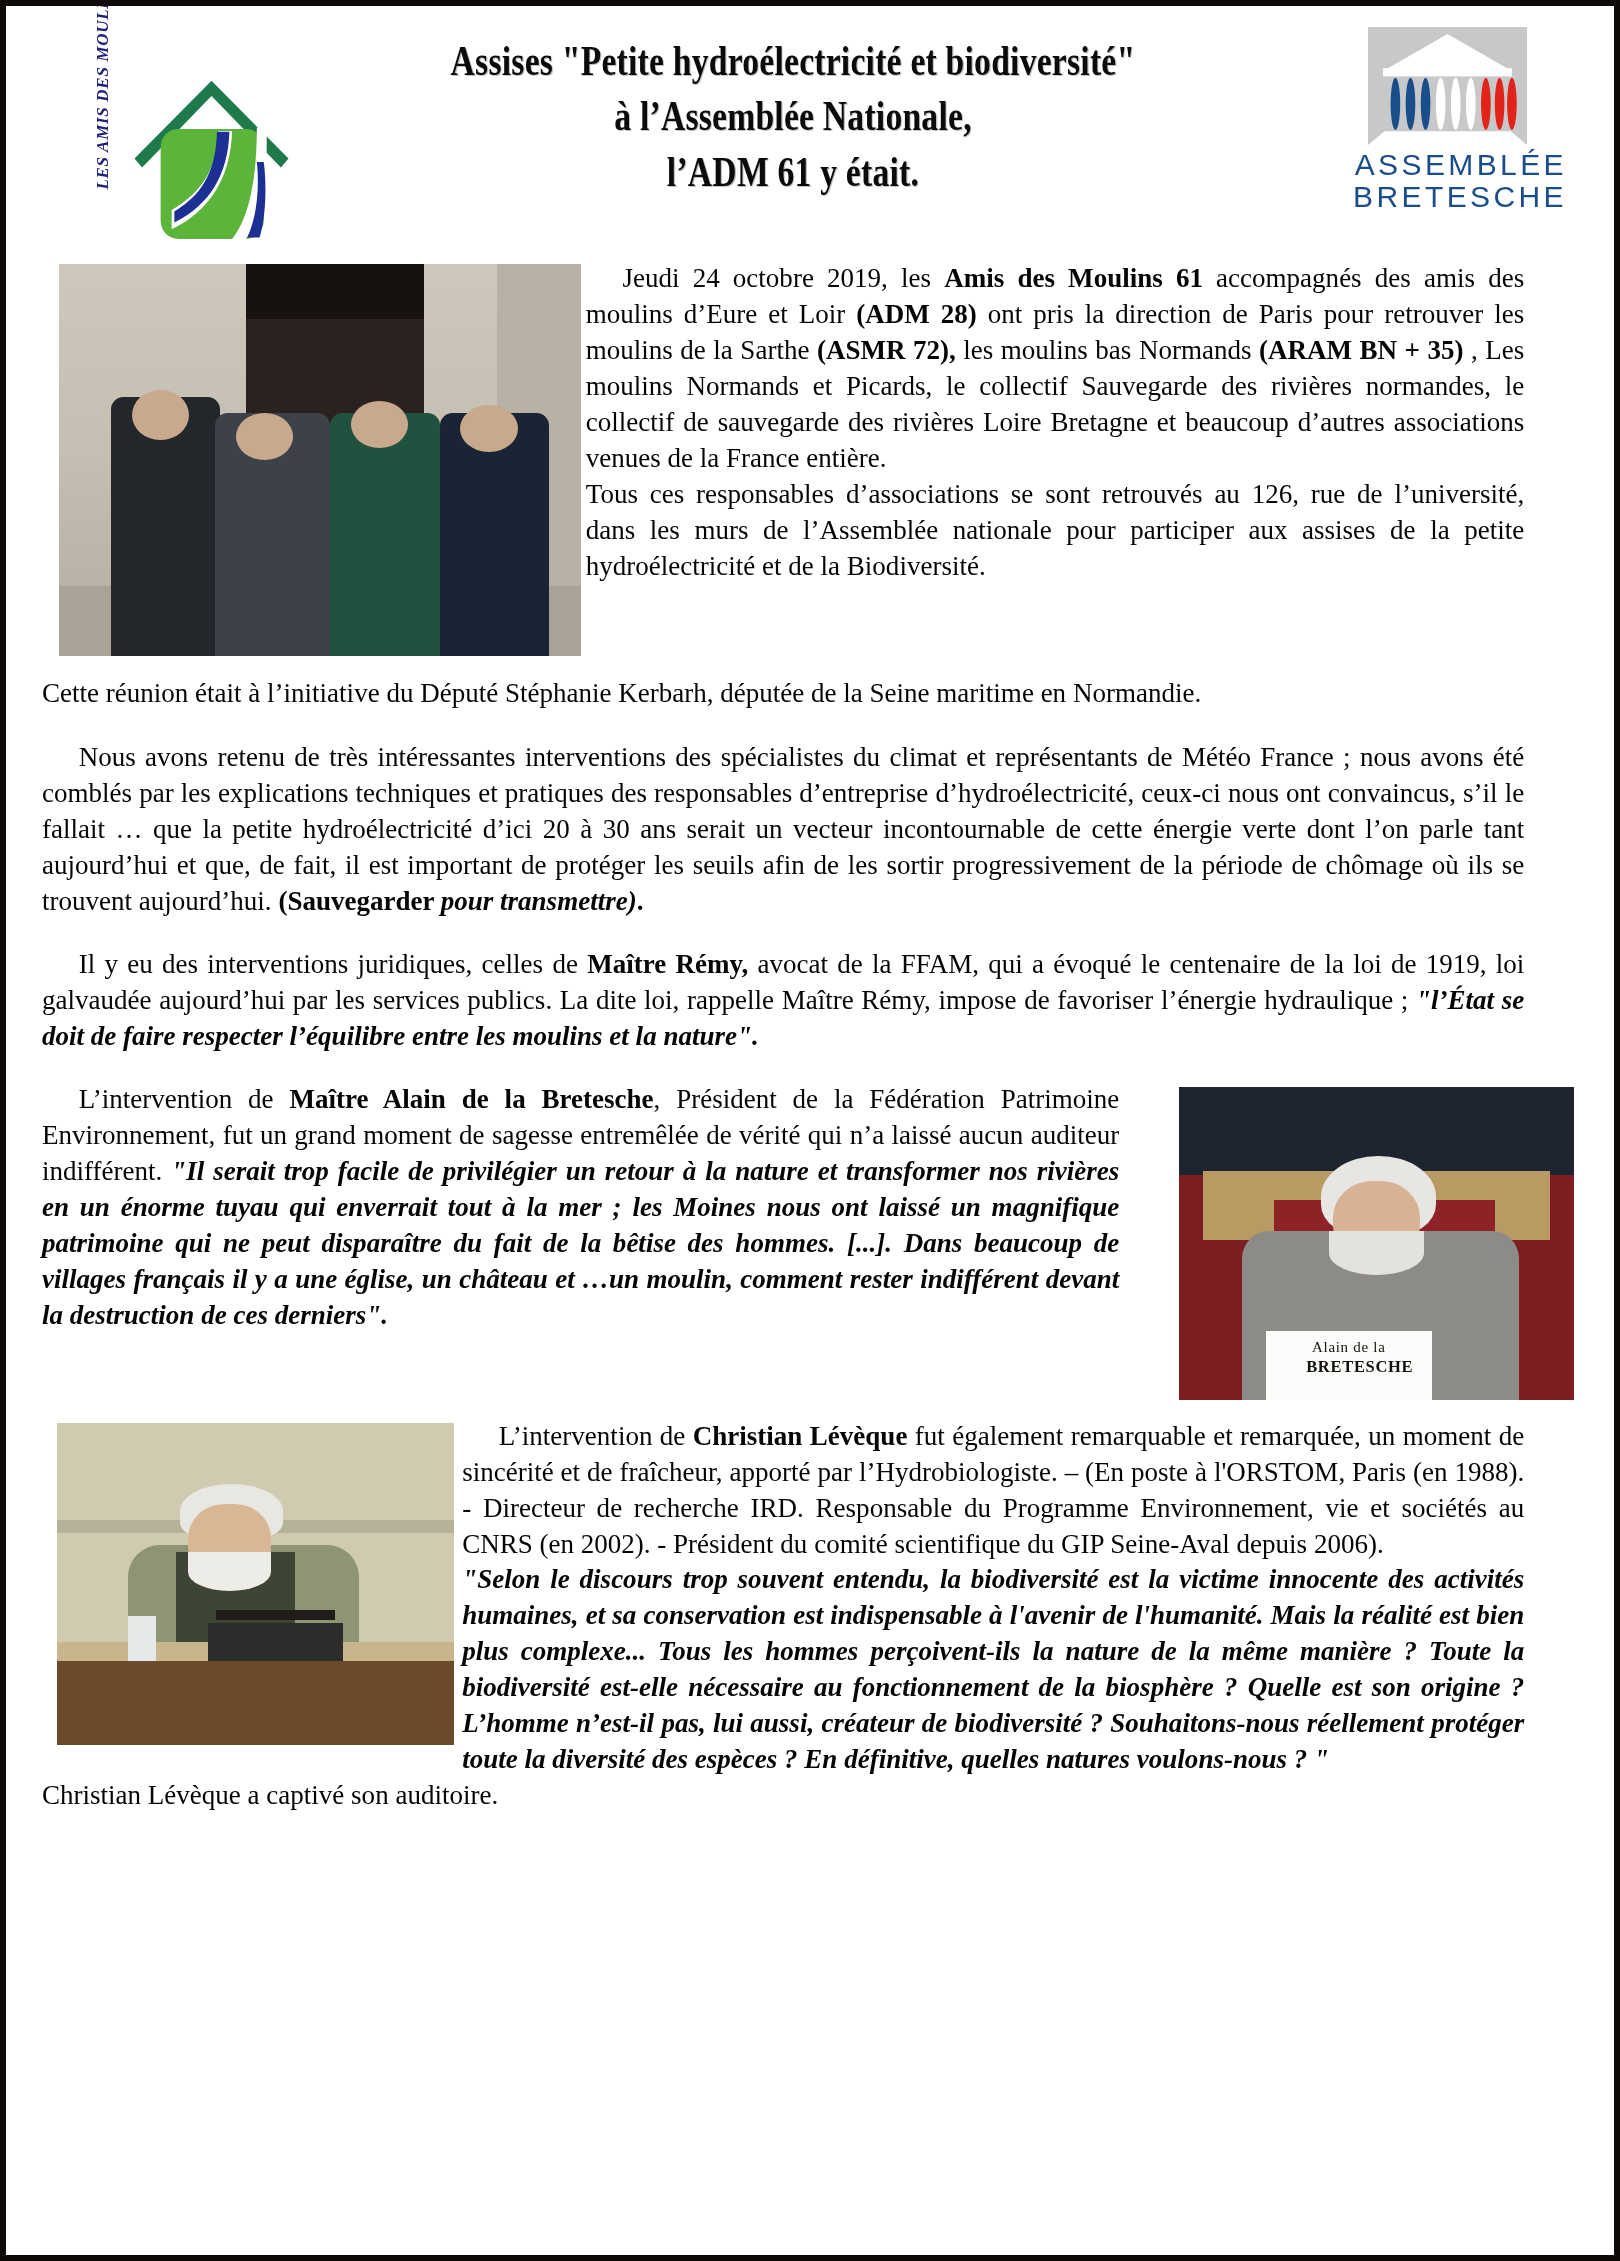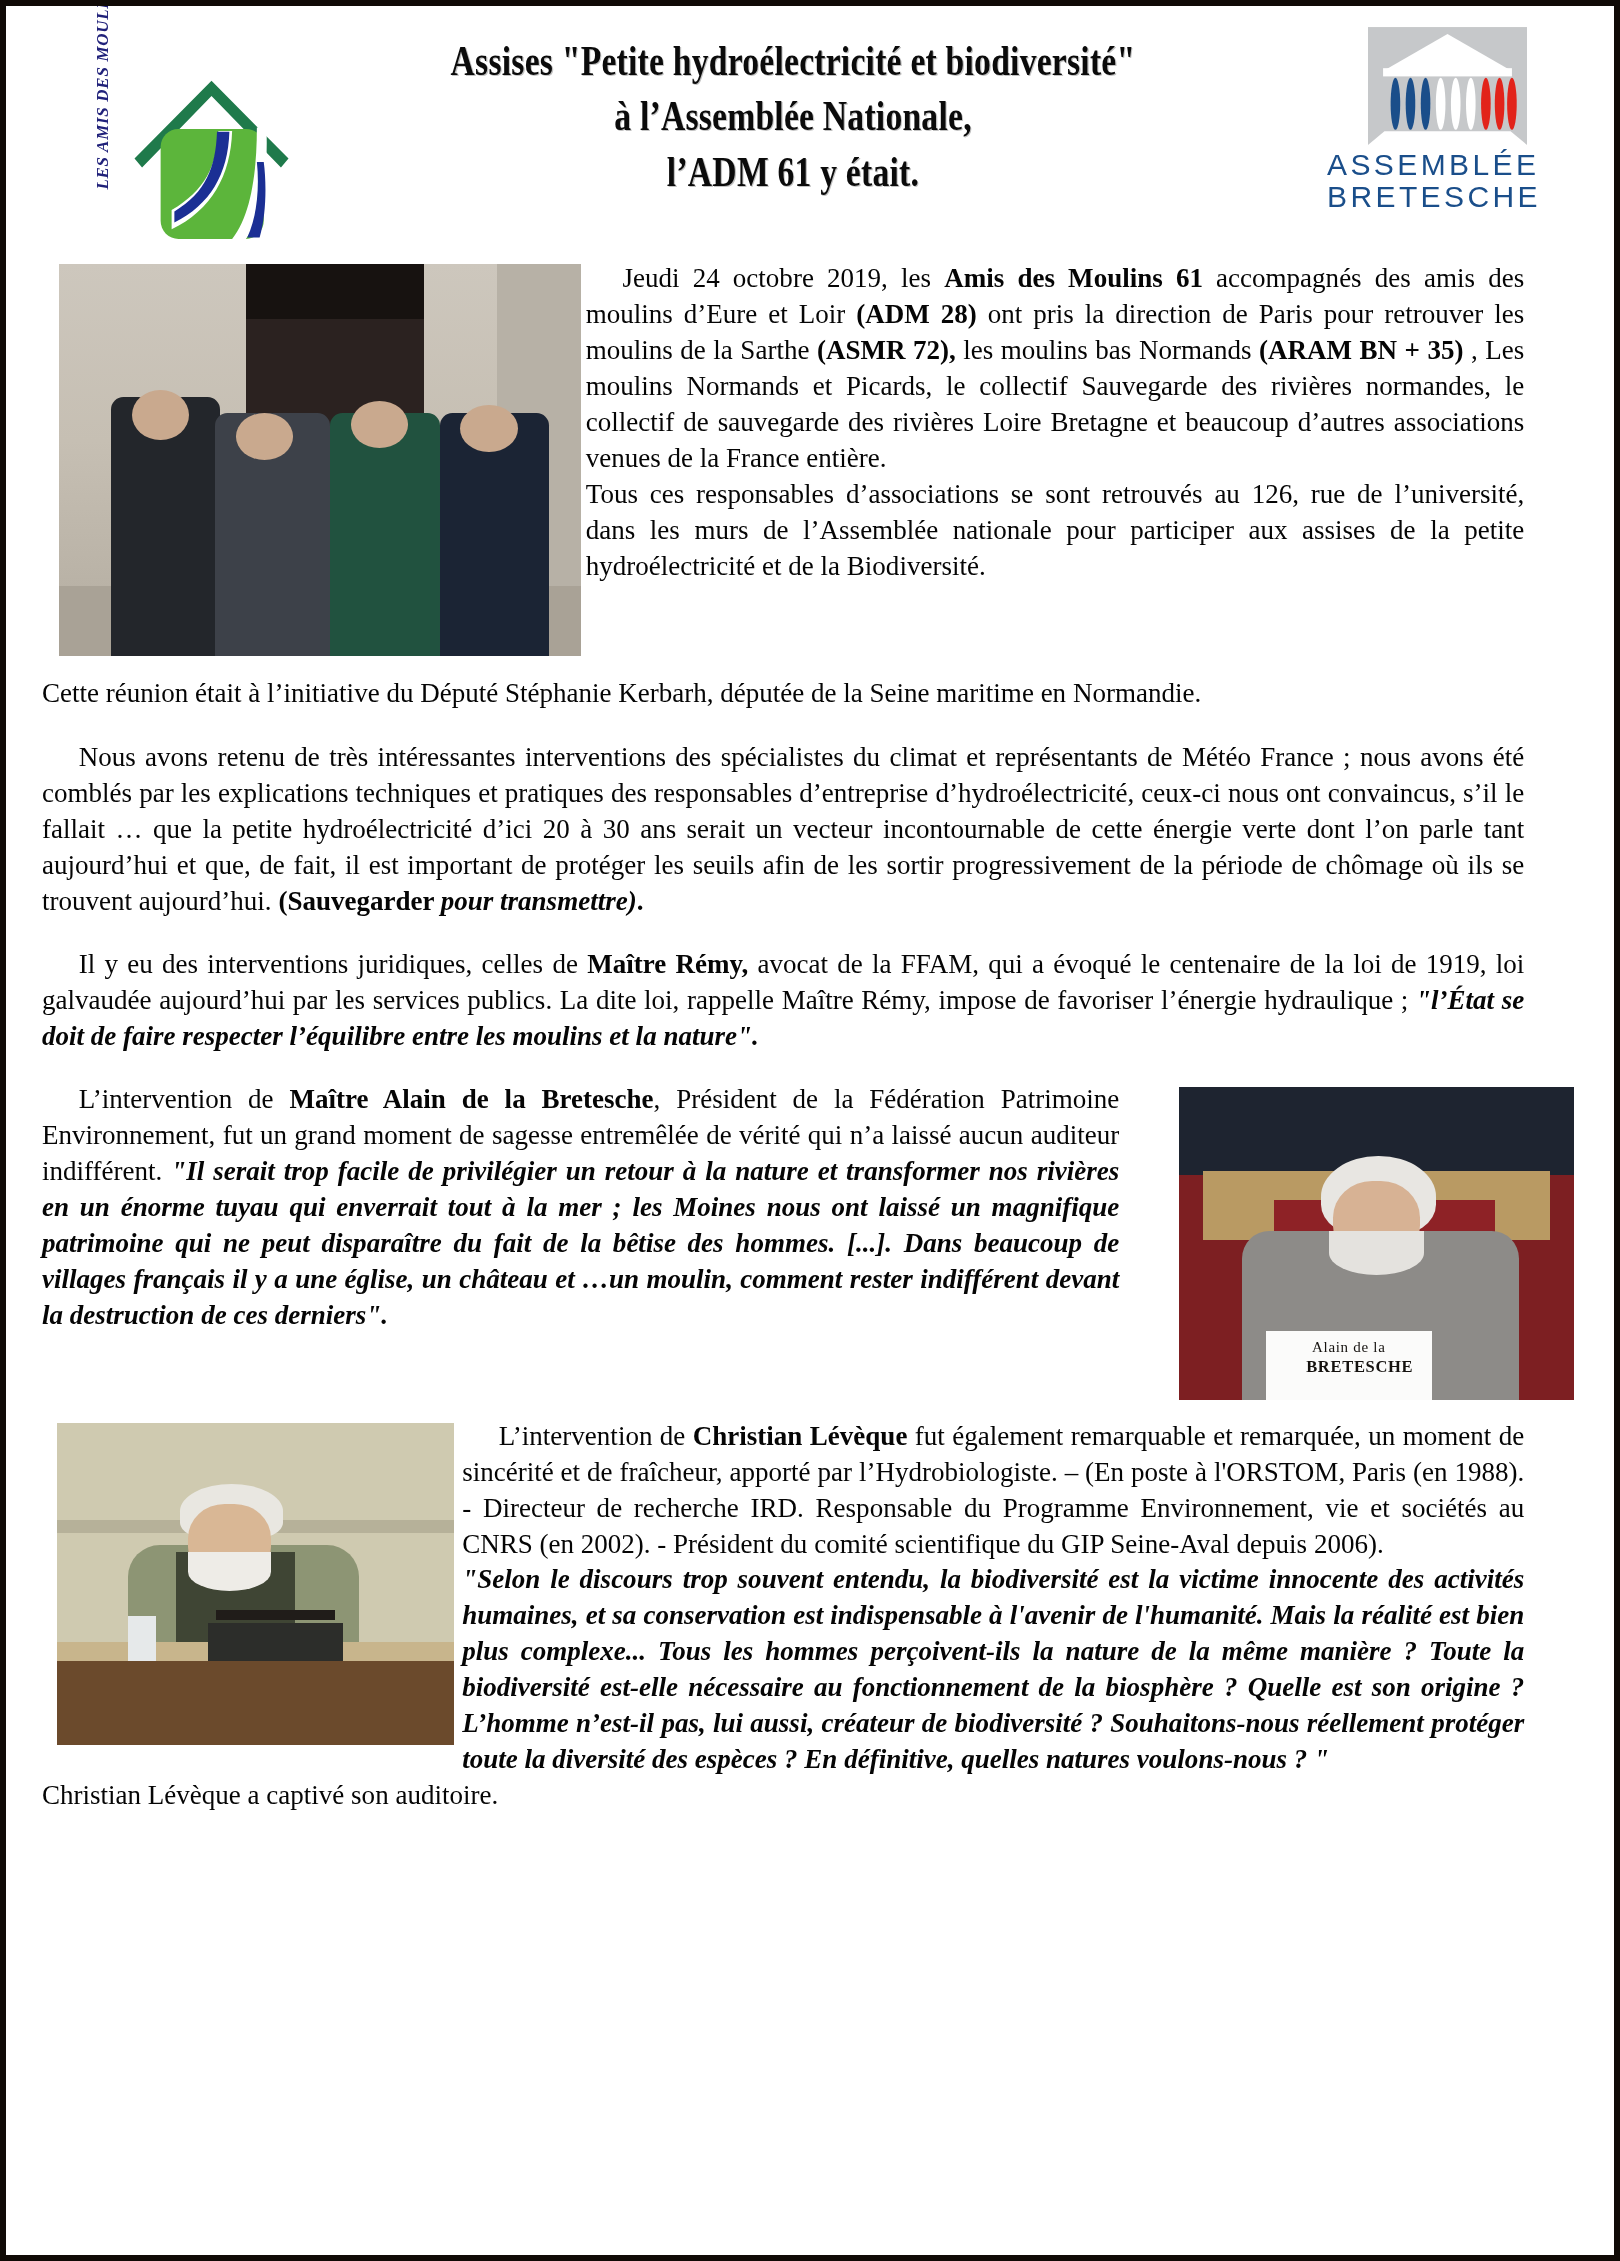--- a/index.html
+++ b/index.html
@@ -84,21 +84,21 @@
   .title-line.l1 { font-size: 42px; }
   .title-line.l2 { font-size: 42px; }
   .title-line.l3 { font-size: 42px; }
 
   .logo-an {
     position: absolute;
     right: 11px;
     top: 20.6px;
     width: 240px;
     height: 206px;
-    text-align: left;
+    text-align: right;
   }
   .logo-an .an-mark { position: relative; width: 159px; height: 118px; margin: 0 auto; }
   .logo-an .an-text {
     font-family: "Liberation Sans", sans-serif;
     color: #1a4e8a;
     font-size: 30px;
     letter-spacing: 3.4px;
     line-height: 1.08;
     margin-top: 4.1px;
     font-weight: 400;

